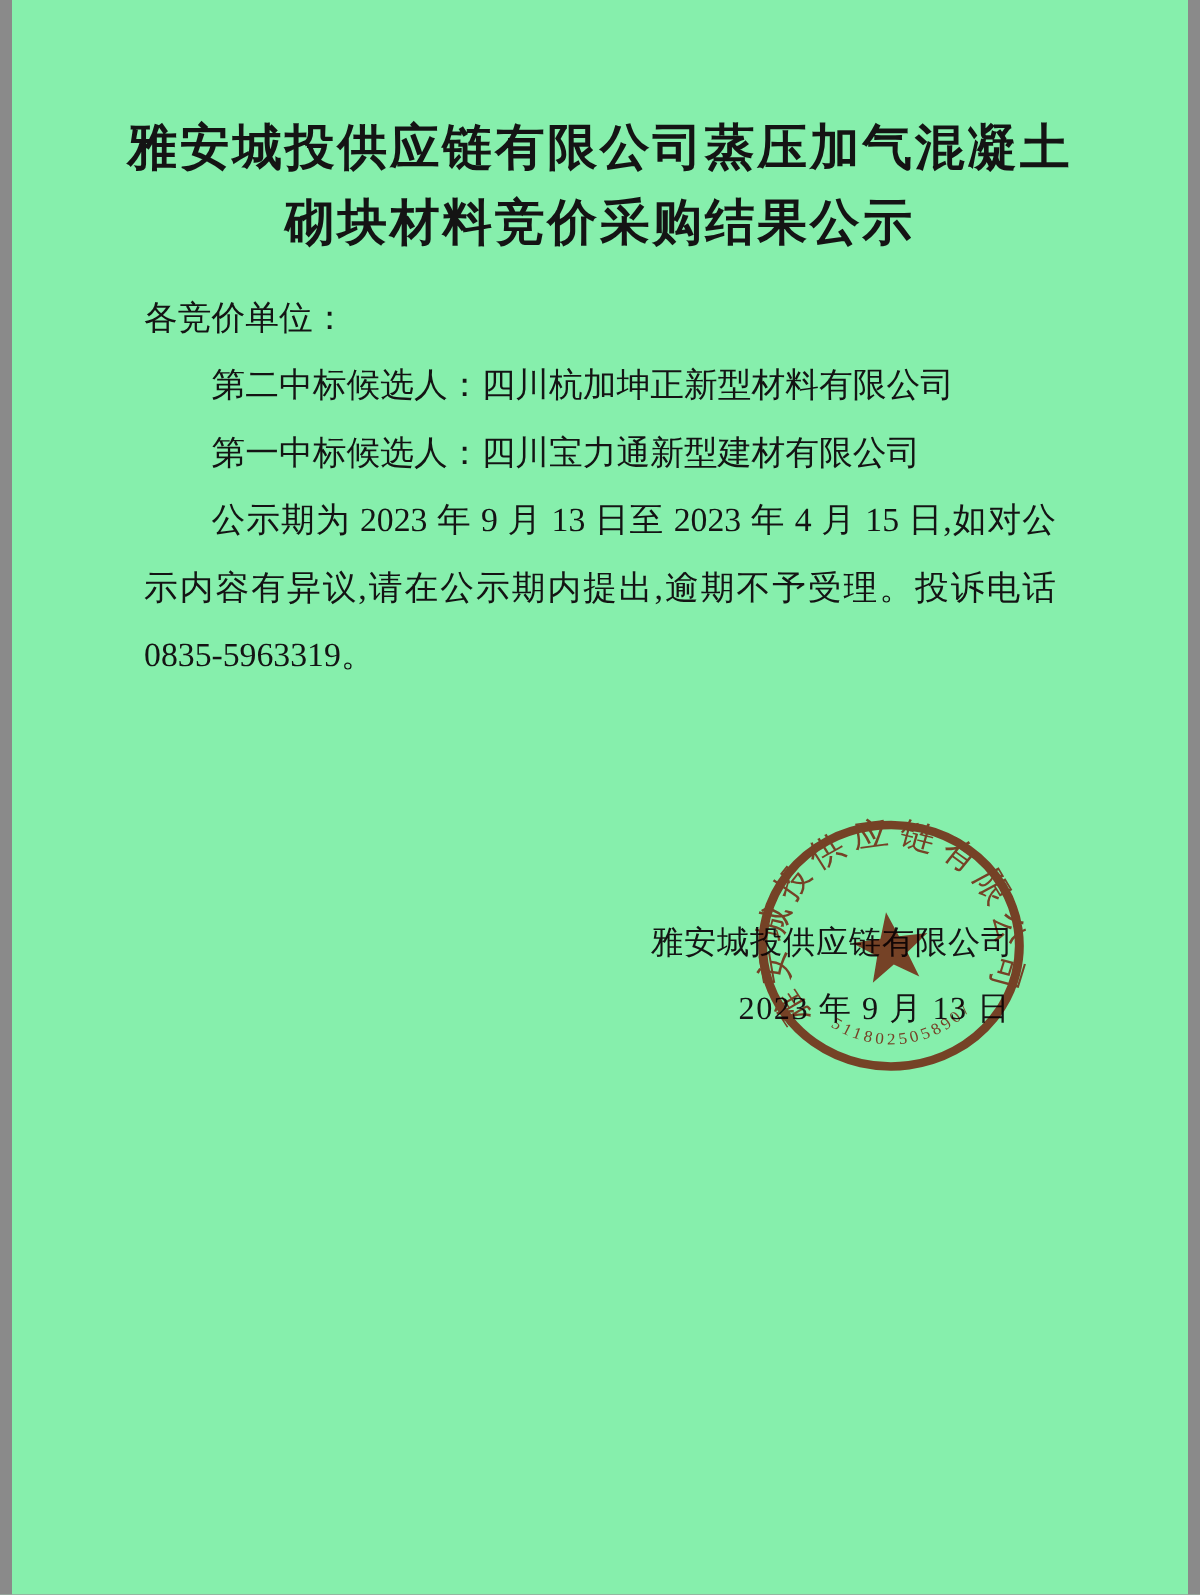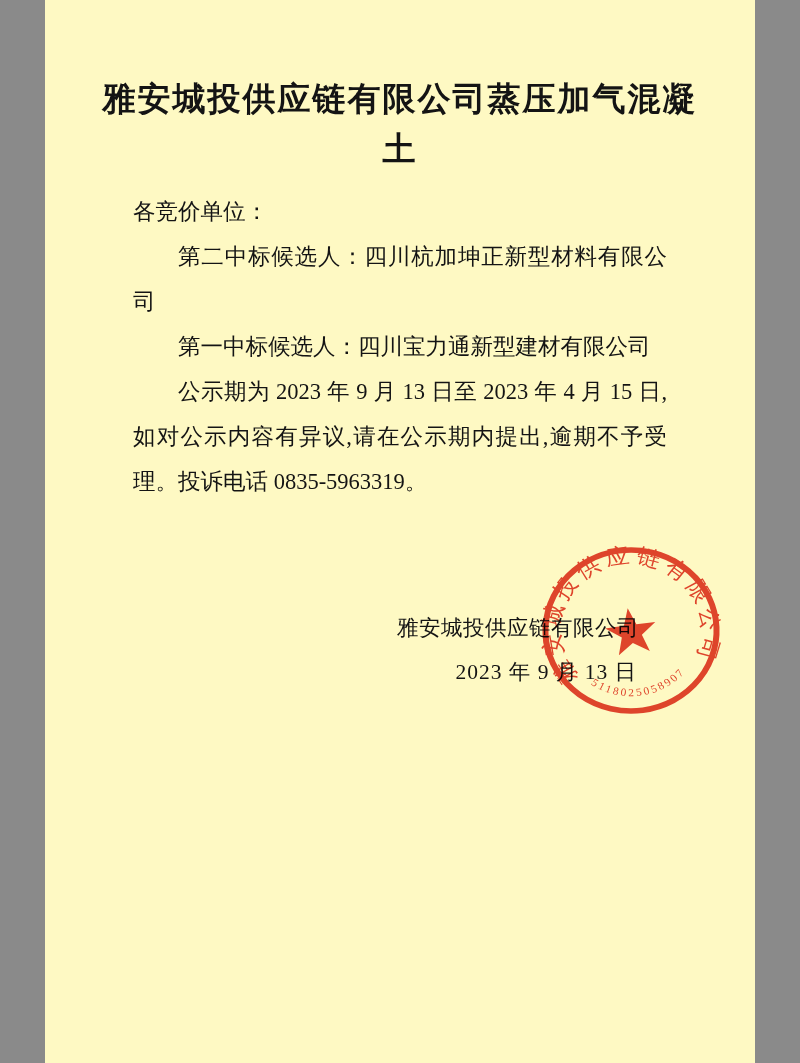--- a/index.html
+++ b/index.html
@@ -2,24 +2,24 @@
 <html style="--seal-color: #dd3627;"><head>
 <meta charset="utf-8">
 <style>
   html, body {
     margin: 0;
     padding: 0;
     background: #8a8a8a;
   }
   .page {
     position: relative;
-    width: 710px;
+    width: 784px;
     height: 1063px;
     margin: 0 auto;
-    background: #fef9c3;
+    background: #86efac;
     overflow: hidden;
     font-family: "Liberation Serif", "DejaVu Serif", serif;
     color: #141414;
   }
   .doc-title {
     margin: 0;
     padding: 74px 50px 0 50px;
     text-align: center;
     font-size: 33px;
     line-height: 50px;
@@ -74,20 +74,21 @@
     fill: currentColor;
   }
 </style>
 </head>
 <body>
 
 <div class="page">
 
   <h1 class="doc-title">
     <span>雅安城投供应链有限公司蒸压加气混凝土</span><br>
+    <span>砌块材料竞价采购结果公示</span>
   </h1>
 
   <div class="content">
     <p>各竞价单位：</p>
     <p class="indent">第二中标候选人：四川杭加坤正新型材料有限公司</p>
     <p class="indent">第一中标候选人：四川宝力通新型建材有限公司</p>
     <p class="indent">公示期为 2023 年 9 月 13 日至 2023 年 4 月 15 日,如对公示内容有异议,请在公示期内提出,逾期不予受理。投诉电话 0835-5963319。</p>
   </div>
 
   <div class="signature-block">

